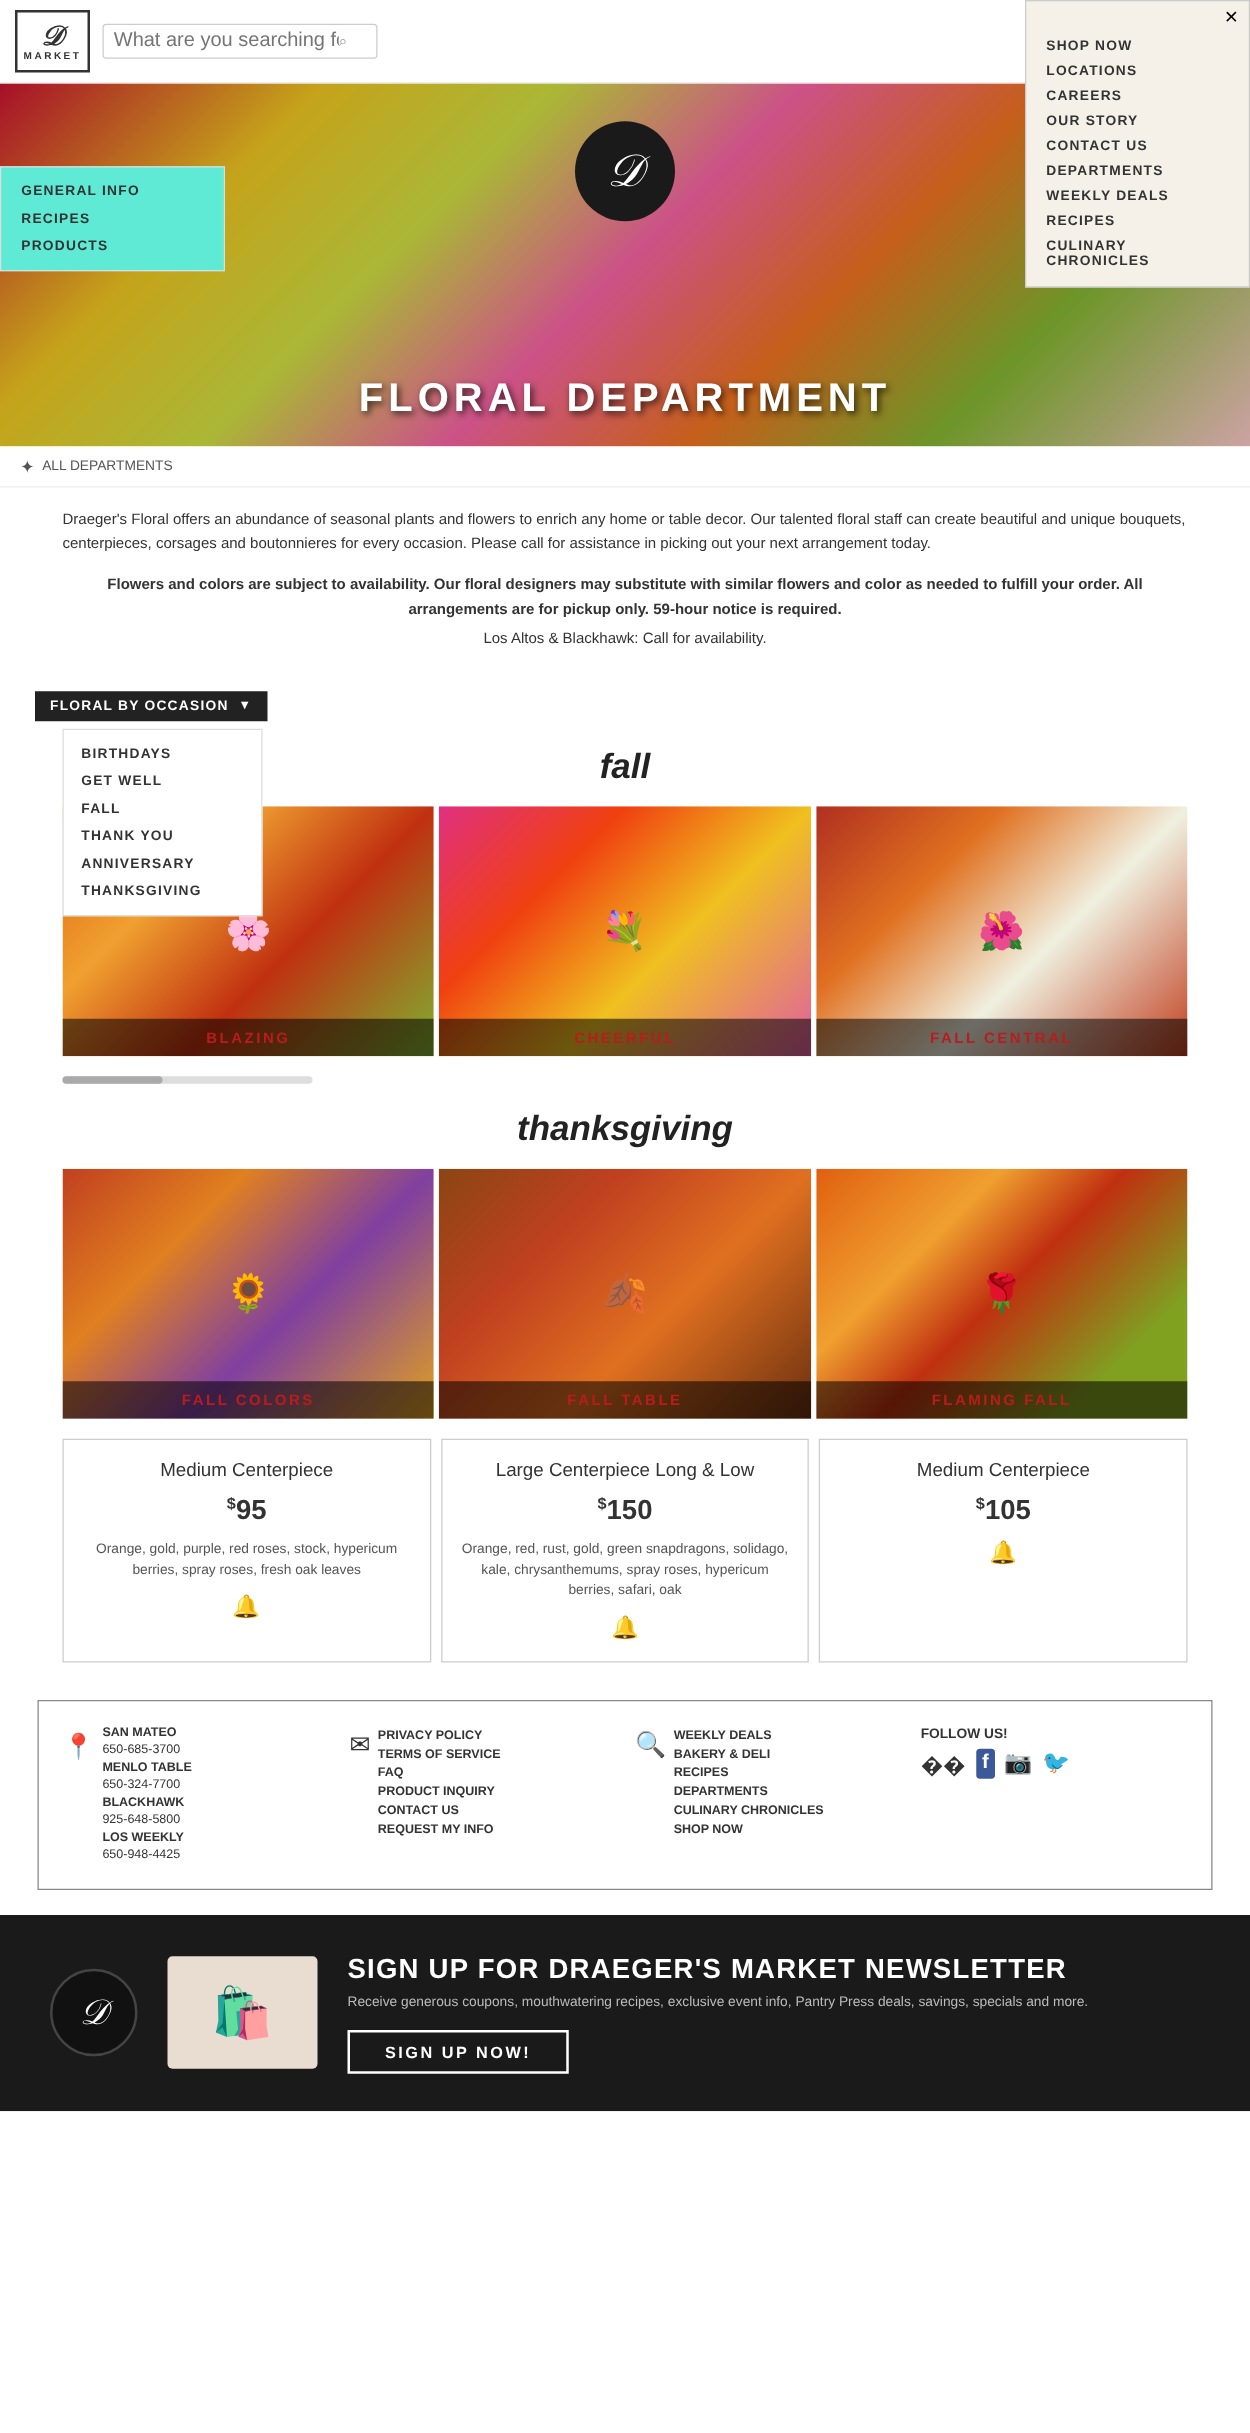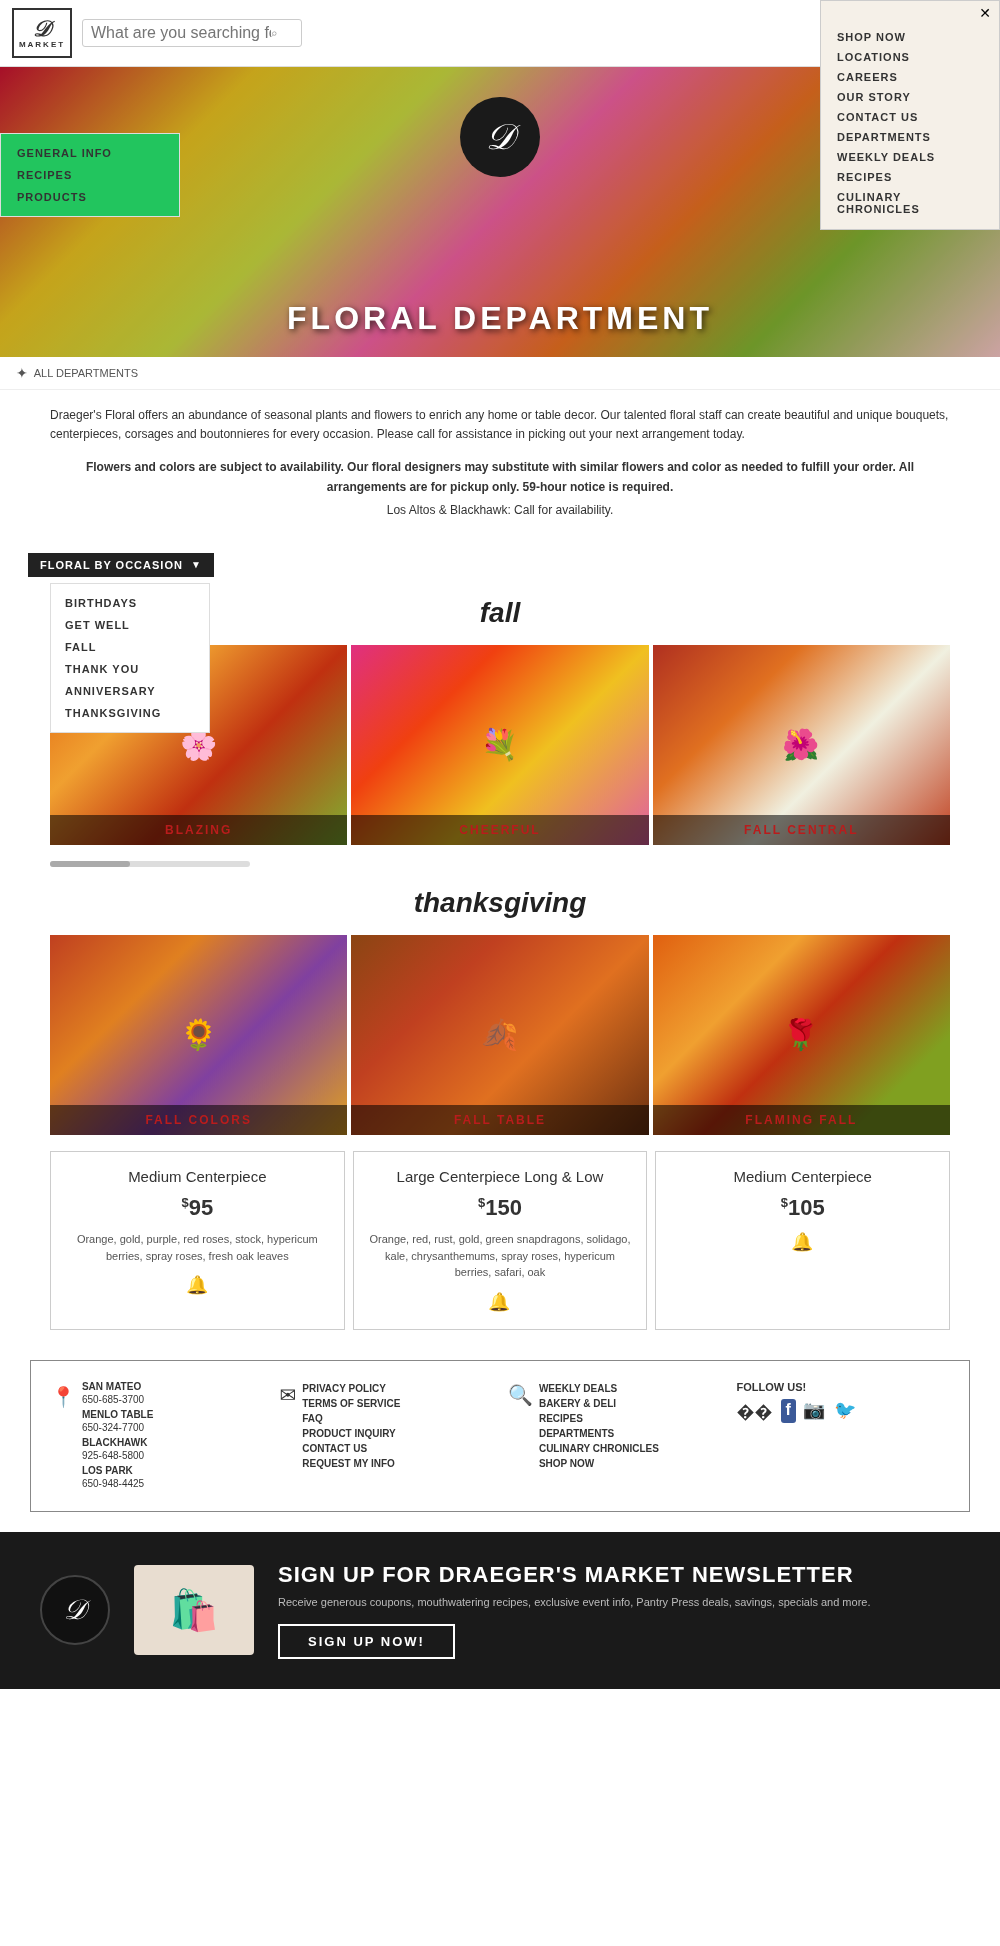--- a/index.html
+++ b/index.html
@@ -82,21 +82,21 @@
       color: #333;
       cursor: pointer;
       text-transform: uppercase;
     }
 
     
     .subnav-dropdown {
       position: absolute;
       left: 0;
       top: 66px;
-      background: #22c55e;
+      background: #5eead4;
       border: 1px solid #ddd;
       padding: 8px 16px;
       z-index: 99;
       width: 180px;
     }
     .subnav-dropdown ul { list-style: none; }
     .subnav-dropdown ul li {
       padding: 5px 0;
       font-size: 11px;
       font-weight: bold;
@@ -597,21 +597,21 @@
   <div class="footer-col">
     <div style="display:flex; align-items:flex-start; gap:6px;">
       <span style="font-size:20px; margin-top:4px;">📍</span>
       <div>
         <p style="font-weight:bold;">SAN MATEO</p>
         <p>650-685-3700</p>
         <p style="font-weight:bold; margin-top:4px;">MENLO TABLE</p>
         <p>650-324-7700</p>
         <p style="font-weight:bold; margin-top:4px;">BLACKHAWK</p>
         <p>925-648-5800</p>
-        <p style="font-weight:bold; margin-top:4px;">LOS PARK</p>
+        <p style="font-weight:bold; margin-top:4px;">LOS WEEKLY</p>
         <p>650-948-4425</p>
       </div>
     </div>
   </div>
   <div class="footer-col">
     <div style="display:flex; align-items:flex-start; gap:6px;">
       <span style="font-size:20px; margin-top:2px;">✉</span>
       <ul>
         <li>PRIVACY POLICY</li>
         <li>TERMS OF SERVICE</li>

